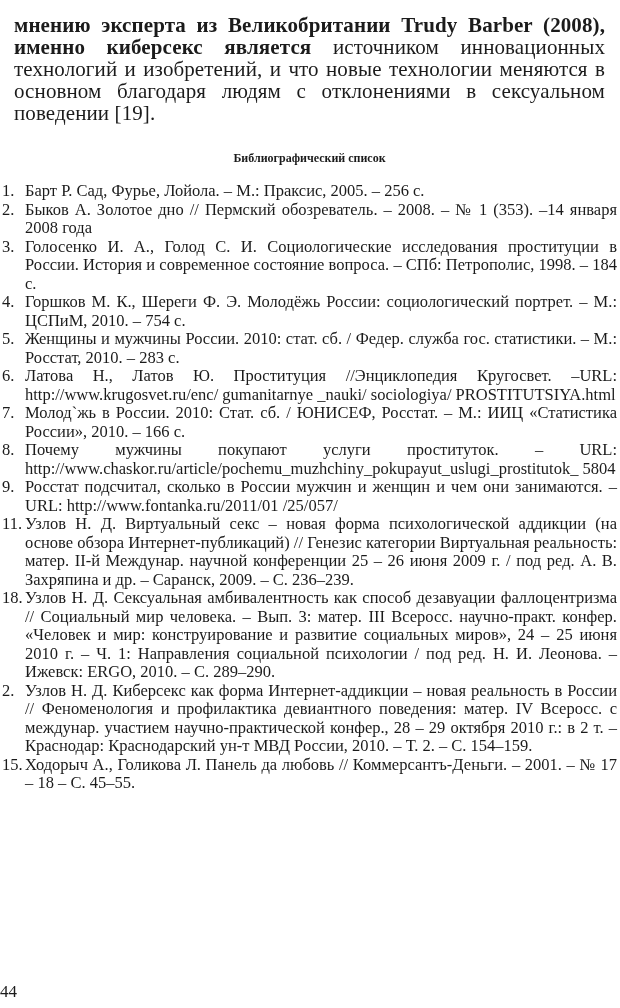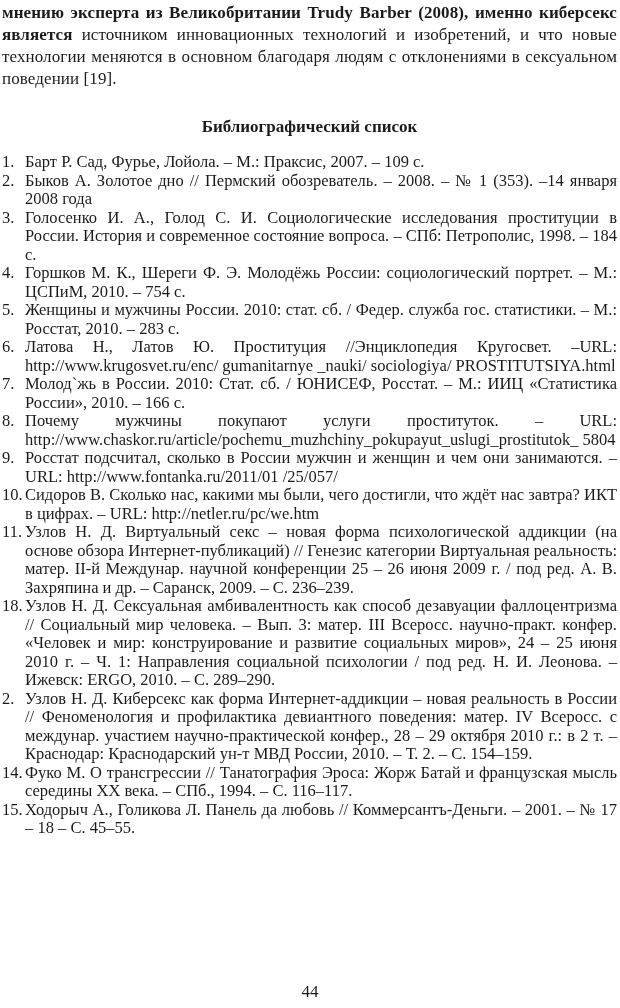--- a/index.html
+++ b/index.html
@@ -15,32 +15,32 @@
     color: #1b1b1b;
   }
   .page {
     position: relative;
     box-sizing: border-box;
     width: 620px;
     height: 1008px;
     padding: 2px 3px 0 2px;
   }
   .intro p {
-    margin: 0;
-    font-size: 17px;
+    margin: 12px;
+    font-size: 21px;
     line-height: 22px;
     text-align: justify;
     letter-spacing: 0.1px;
   }
   .intro .p2 {
     text-indent: 36px;
   }
   .bib-heading {
     margin: 27px 0 16px 0;
-    font-size: 17px;
+    font-size: 12px;
     font-weight: bold;
     text-align: center;
   }
   ol.bib {
     list-style: none;
     margin: 0;
     padding: 0;
     font-size: 16.5px;
     line-height: 18.5px;
   }
@@ -56,39 +56,39 @@
     flex: 1;
     text-align: justify;
     overflow-wrap: break-word;
     word-break: break-word;
   }
   .pageno {
     position: absolute;
     left: 0;
     right: 0;
     bottom: 6px;
-    text-align: center;
+    text-align: left;
     font-size: 17px;
   }
 </style>
 </head>
 <body>
 
 <div class="page">
 
   <div class="intro">
     <p><strong>мнению эксперта из Великобритании Trudy Barber (2008), именно киберсекс является </strong><span>источником инновационных технологий и изобретений, и что новые технологии меняются в основном благодаря людям с отклонениями в сексуальном поведении [19].</span></p>
   </div>
 
   <h2 class="bib-heading">Библиографический список</h2>
 
   <ol class="bib">
     <li>
         <span class="num">1.</span>
-        <span class="itext">Барт Р. Сад, Фурье, Лойола. – М.: Праксис, 2007. – 109 с.</span>
+        <span class="itext">Барт Р. Сад, Фурье, Лойола. – М.: Праксис, 2005. – 256 с.</span>
       </li>
     <li>
         <span class="num">2.</span>
         <span class="itext">Быков А. Золотое дно // Пермский обозреватель. – 2008. – № 1 (353). –14 января 2008 года</span>
       </li>
     <li>
         <span class="num">3.</span>
         <span class="itext">Голосенко И. А., Голод С. И. Социологические исследования проституции в России. История и современное состояние вопроса. – СПб: Петрополис, 1998. – 184 с.</span>
       </li>
     <li>
@@ -109,40 +109,32 @@
       </li>
     <li>
         <span class="num">8.</span>
         <span class="itext">Почему мужчины покупают услуги проституток. – URL: http://www.chaskor.ru/article/pochemu_muzhchiny_pokupayut_uslugi_prostitutok_ 5804</span>
       </li>
     <li>
         <span class="num">9.</span>
         <span class="itext">Росстат подсчитал, сколько в России мужчин и женщин и чем они занимаются. – URL: http://www.fontanka.ru/2011/01 /25/057/</span>
       </li>
     <li>
-        <span class="num">10.</span>
-        <span class="itext">Сидоров В. Сколько нас, какими мы были, чего достигли, что ждёт нас завтра? ИКТ в цифрах. – URL: http://netler.ru/pc/we.htm</span>
-      </li>
-    <li>
         <span class="num">11.</span>
         <span class="itext">Узлов Н. Д. Виртуальный секс – новая форма психологической аддикции (на основе обзора Интернет-публикаций) // Генезис категории Виртуальная реальность: матер. II-й Междунар. научной конференции 25 – 26 июня 2009 г. / под ред. А. В. Захряпина и др. – Саранск, 2009. – С. 236–239.</span>
       </li>
     <li>
         <span class="num">18.</span>
         <span class="itext">Узлов Н. Д. Сексуальная амбивалентность как способ дезавуации фаллоцентризма // Социальный мир человека. – Вып. 3: матер. III Всеросс. научно-практ. конфер. «Человек и мир: конструирование и развитие социальных миров», 24 – 25 июня 2010 г. – Ч. 1: Направления социальной психологии / под ред. Н. И. Леонова. – Ижевск: ERGO, 2010. – С. 289–290.</span>
       </li>
     <li>
         <span class="num">2.</span>
         <span class="itext">Узлов Н. Д. Киберсекс как форма Интернет-аддикции – новая реальность в России // Феноменология и профилактика девиантного поведения: матер. IV Всеросс. с междунар. участием научно-практической конфер., 28 – 29 октября 2010 г.: в 2 т. – Краснодар: Краснодарский ун-т МВД России, 2010. – Т. 2. – С. 154–159.</span>
       </li>
     <li>
-        <span class="num">14.</span>
-        <span class="itext">Фуко М. О трансгрессии // Танатография Эроса: Жорж Батай и французская мысль середины XX века. – СПб., 1994. – С. 116–117.</span>
-      </li>
-    <li>
         <span class="num">15.</span>
         <span class="itext">Ходорыч А., Голикова Л. Панель да любовь // Коммерсантъ-Деньги. – 2001. – № 17 – 18 – С. 45–55.</span>
       </li>
   </ol>
 
   <div class="pageno">44</div>
 
 </div>
 
 </body></html>

